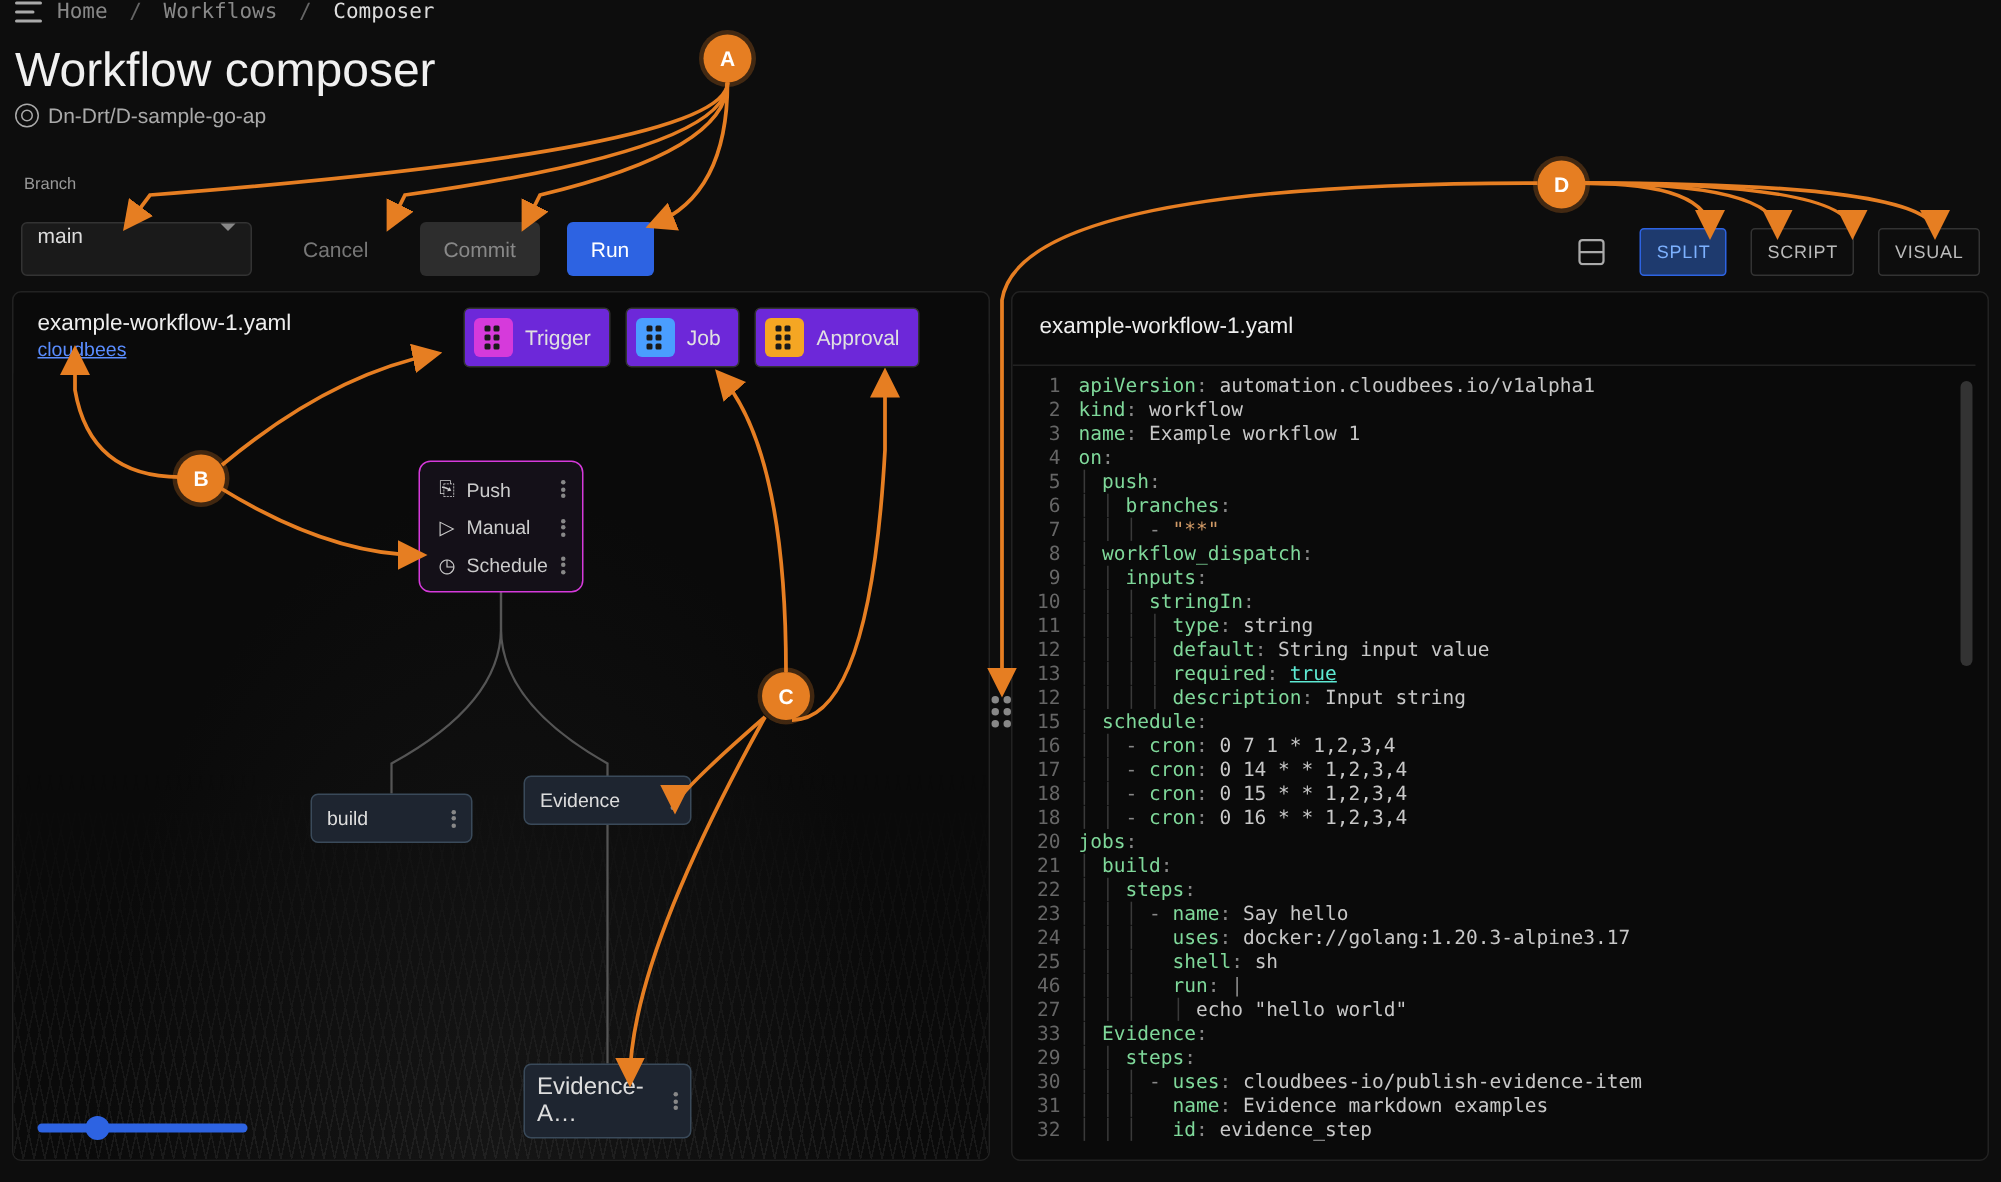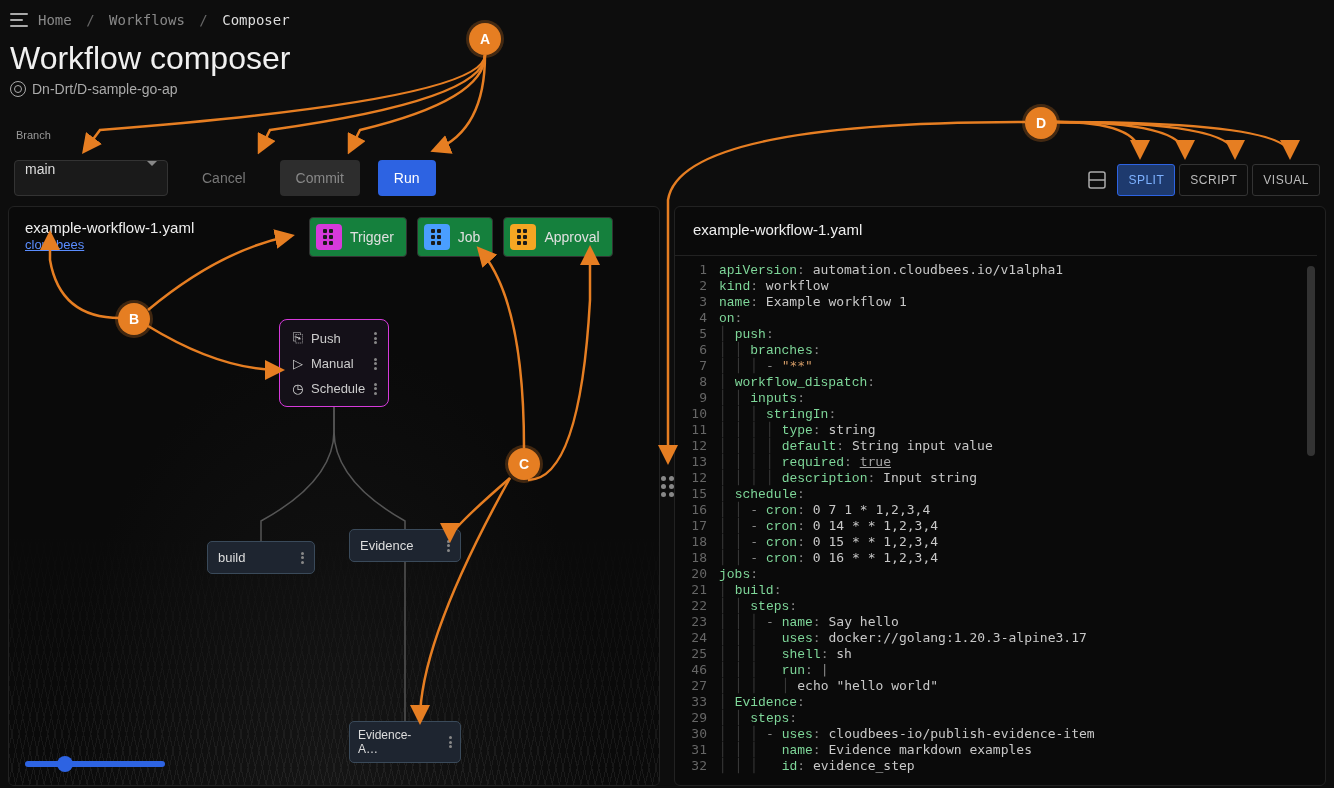--- a/index.html
+++ b/index.html
@@ -11,21 +11,21 @@
     width: 1334px;
     height: 788px;
     overflow: hidden;
     position: relative;
   }
   .mono { font-family: "SF Mono", Consolas, monospace; }
   
   
   .topbar {
     display: flex; align-items: center; gap: 10px;
-    padding: 12px 10px 0 10px;
+    padding: 0 10px 0 10px;
     color: #888;
   }
   .menu-icon { width: 18px; height: 14px; display: inline-flex; flex-direction: column; justify-content: space-between; }
   .menu-icon span { height: 2px; background: #aaa; border-radius: 1px; }
   .menu-icon span:nth-child(1){width:100%} .menu-icon span:nth-child(2){width:70%} .menu-icon span:nth-child(3){width:100%}
   .crumb a { color: #888; text-decoration: none; }
   .crumb .cur { color: #ddd; }
   .crumb .sep { margin: 0 6px; color: #666; }
   
   .page-title { font-size: 32px; font-weight: 400; color: #f0f0f0; padding: 12px 10px 4px; }
@@ -46,35 +46,35 @@
     padding:0 10px; color:#ddd;
   }
   .chev-down { width:0;height:0;border-left:5px solid transparent;border-right:5px solid transparent;border-top:5px solid #888;}
   .btn { height:36px; padding:0 16px; border-radius:4px; border:none; display:inline-flex; align-items:center; font-size:14px; cursor:pointer; }
   .btn-ghost { background:transparent; color:#777; }
   .btn-dark { background:#2d2d2d; color:#888; }
   .btn-primary { background:#2d63e2; color:#fff; }
   
   .spacer { flex:1; }
   
-  .view-toggle { display:flex; align-items:flex-end; gap:4px; }
+  .view-toggle { display:flex; align-items:flex-end; gap:16px; }
   .vt-icon { width:32px; height:32px; display:flex; align-items:center; justify-content:center; color:#aaa; }
   .vt-pill { height:32px; padding:0 10px; display:flex; align-items:center; font-size:12px; letter-spacing:0.5px; color:#bbb; border:1px solid #333; border-radius:3px; }
   .vt-pill.active { background:#1e3a6e; color:#7db1ff; border-color:#2d63e2; }
   
   
   .split { display:flex; gap:14px; padding: 0 8px; height: 580px; position:relative;}
   .pane { flex:1; background:#0a0a0a; border:1px solid #222; border-radius:6px; overflow:hidden; position:relative;}
   
   .pane-head { display:flex; align-items:center; justify-content:space-between; padding:12px 16px; }
   .pane-title { color:#eee; font-size:15px; }
   .settings-link { color:#5a8dff; font-size:13px; }
   
   .palette { display:flex; gap:10px; position:absolute; top:10px; left:300px;}
-  .pal-item { display:flex; align-items:center; gap:8px; background:#15803d; border:1px solid #333; border-radius:4px; padding:6px 12px 6px 6px; }
+  .pal-item { display:flex; align-items:center; gap:8px; background:#6d28d9; border:1px solid #333; border-radius:4px; padding:6px 12px 6px 6px; }
   .pal-chip { width:26px; height:26px; border-radius:4px; display:flex; align-items:center; justify-content:center; }
   .pal-chip.pink { background:#d63adb; } .pal-chip.blue { background:#4a9eff; } .pal-chip.orange{ background:#f5a623;}
   .dots6 { width:12px; display:grid; grid-template-columns:repeat(2,4px); gap:2px;}
   .dots6 i { width:4px;height:4px;background:#1a1a1a;border-radius:1px;}
   
   
   .canvas { position:absolute; top:54px; bottom:0; left:0; right:0; background:radial-gradient(ellipse at 50% 100%, #151515 0%, #0a0a0a 60%); overflow:hidden;}
   .mesh { position:absolute; bottom:0; left:0; right:0; height:260px; opacity:0.28; background-image:
     repeating-linear-gradient(78deg, transparent 0 6px, #444 6px 7px),
     repeating-linear-gradient(-78deg, transparent 0 6px, #444 6px 7px); 
@@ -82,21 +82,21 @@
     -webkit-mask-image: linear-gradient(to top, black, transparent);
   }
   
   .trig-box { position:absolute; left:270px; top:58px; width:110px; border:1.5px solid #d63adb; border-radius:8px; padding:5px; background:#141018;}
   .trig-row { display:flex; align-items:center; gap:6px; padding:5px 6px; color:#ccc; font-size:13px; border-radius:4px; }
   .trig-icon { width:14px; display:inline-flex; justify-content:center;}
   .trig-menu { margin-left:auto; width:3px; height:12px; display:flex; flex-direction:column; justify-content:space-between;}
   .trig-menu i{width:3px;height:3px;background:#888;border-radius:50%;}
   
   .node { position:absolute; background:#1e2530; border:1px solid #3a4a5a; border-radius:5px; padding:8px 10px; display:flex; align-items:center; gap:20px; color:#ddd; font-size:13px; min-width:90px;}
-  .node.sm { padding:6px 8px; font-size:12px; min-width:90px;}
+  .node.sm { padding:6px 8px; font-size:16px; min-width:90px;}
   .node .dots { width:3px; height:12px; display:flex; flex-direction:column; justify-content:space-between; margin-left:auto;}
   .node .dots i{width:3px;height:3px;background:#888;border-radius:50%;}
   
   .n-build { left:198px; top:280px; width:108px; }
   .n-evidence { left:340px; top:268px; width:112px;}
   .n-evidence-a { left:340px; top:460px; width:112px;}
   
   .zoom { position:absolute; bottom:18px; left:16px; width:140px; height:6px; background:#2d63e2; border-radius:3px;}
   .zoom::after{content:'';position:absolute;left:32px;top:-5px;width:16px;height:16px;background:#2d63e2;border-radius:50%;}
   
@@ -104,21 +104,21 @@
   .split-handle { position:absolute; left:calc(50% - 6px); top:270px; width:16px; height:24px; display:grid; grid-template-columns:repeat(2,5px); grid-template-rows:repeat(3,5px); gap:3px;}
   .split-handle i{background:#888; border-radius:50%;}
   
   
   .code-head { padding:14px 18px; color:#eee; font-size:15px;}
   .code-body { position:absolute; top:48px; bottom:0; left:0; right:8px; overflow:hidden; font-size:13px; line-height:16px; border-top:1px solid #222;}
   .gutter { position:absolute; left:0; top:6px; width:32px; text-align:right; color:#666; }
   .gutter div{height:16px;}
   .src { position:absolute; left:44px; top:6px; right:0; white-space:pre; color:#c8c8c8;}
   .src div{height:16px;}
-  .k-key{color:#7fd89a;font-family:Liberation Mono, monospace;} .k-str{color:#d19a66;} .k-bool{color:#a3a3a3;text-decoration:underline;} .k-punc{color:#888;} .k-guide{color:#3a3a3a;}
+  .k-key{color:#7fd89a;} .k-str{color:#d19a66;} .k-bool{color:#5eead4;text-decoration:underline;} .k-punc{color:#888;} .k-guide{color:#3a3a3a;}
   .scrollbar-v { position:absolute; right:2px; top:10px; width:8px; height:190px; background:#333; border-radius:4px;}
   
   
   .bubble { position:absolute; width:32px; height:32px; border-radius:50%; background:#e67e22; color:#fff; font-weight:700; display:flex; align-items:center; justify-content:center; z-index:50; box-shadow:0 0 0 3px rgba(230,126,34,.25);}
   svg.arrows { position:absolute; top:0; left:0; pointer-events:none; z-index:40;}
   .arrow-path { stroke:#e67e22; stroke-width:2.5; fill:none; }
   marker path{fill:#e67e22;}
   
 </style>
 </head>

